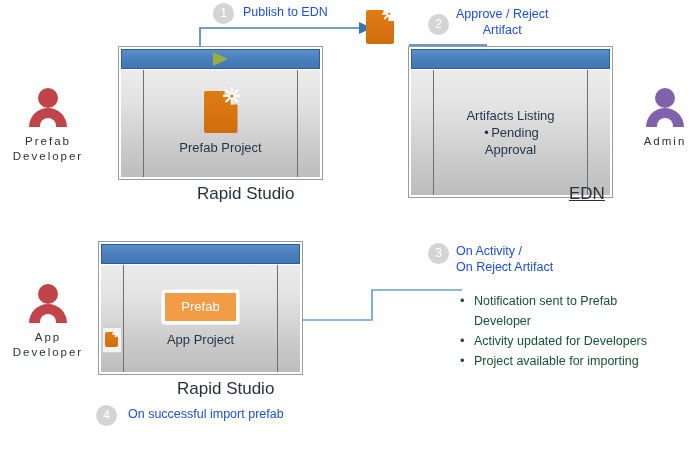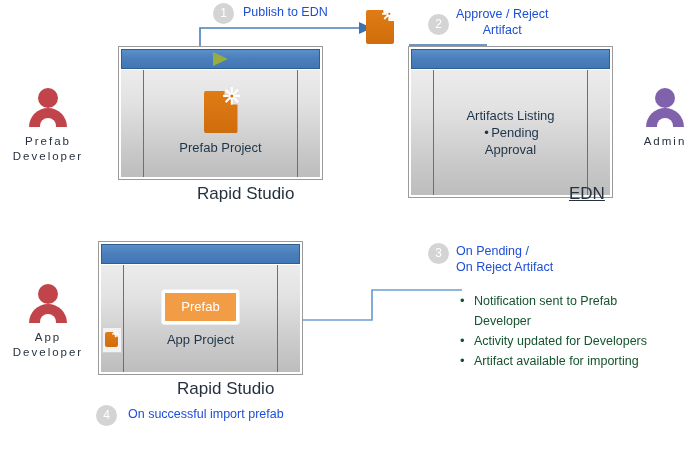--- a/index.html
+++ b/index.html
@@ -393,28 +393,28 @@
   
   <div class="badge" style="left:428px; top:14px;" data-name="step-badge-2">2</div>
   <div class="steptext" style="left:456px; top:6px;" data-name="step-text-2">
     <span class="ln" data-name="step-text-2-line-1">Approve / Reject</span>
     <span class="ln" style="text-align:center;" data-name="step-text-2-line-2">Artifact</span>
   </div>
 
   
   <div class="badge" style="left:428px; top:243px;" data-name="step-badge-3">3</div>
   <div class="steptext" style="left:456px; top:243px;" data-name="step-text-3">
-    <span class="ln" data-name="step-text-3-line-1">On Pending /</span>
+    <span class="ln" data-name="step-text-3-line-1">On Activity /</span>
     <span class="ln" data-name="step-text-3-line-2">On Reject Artifact</span>
   </div>
   <div class="bullets" style="left:458px; top:291px;" data-name="step-3-bullet-list">
     <span class="li" data-name="list-item">Notification sent to Prefab</span>
     <span class="li" style="padding-left:16px;" data-name="list-item-continuation">Developer</span>
     <span class="li" data-name="list-item">Activity updated for Developers</span>
-    <span class="li" data-name="list-item">Artifact available for importing</span>
+    <span class="li" data-name="list-item">Project available for importing</span>
   </div>
 
   
   <div class="badge" style="left:96px; top:405px;" data-name="step-badge-4">4</div>
   <div class="steptext" style="left:128px; top:406px;" data-name="step-text-4">
     <span class="ln" data-name="step-text-4-line-1">On successful import prefab</span>
   </div>
 
 </div>
 

